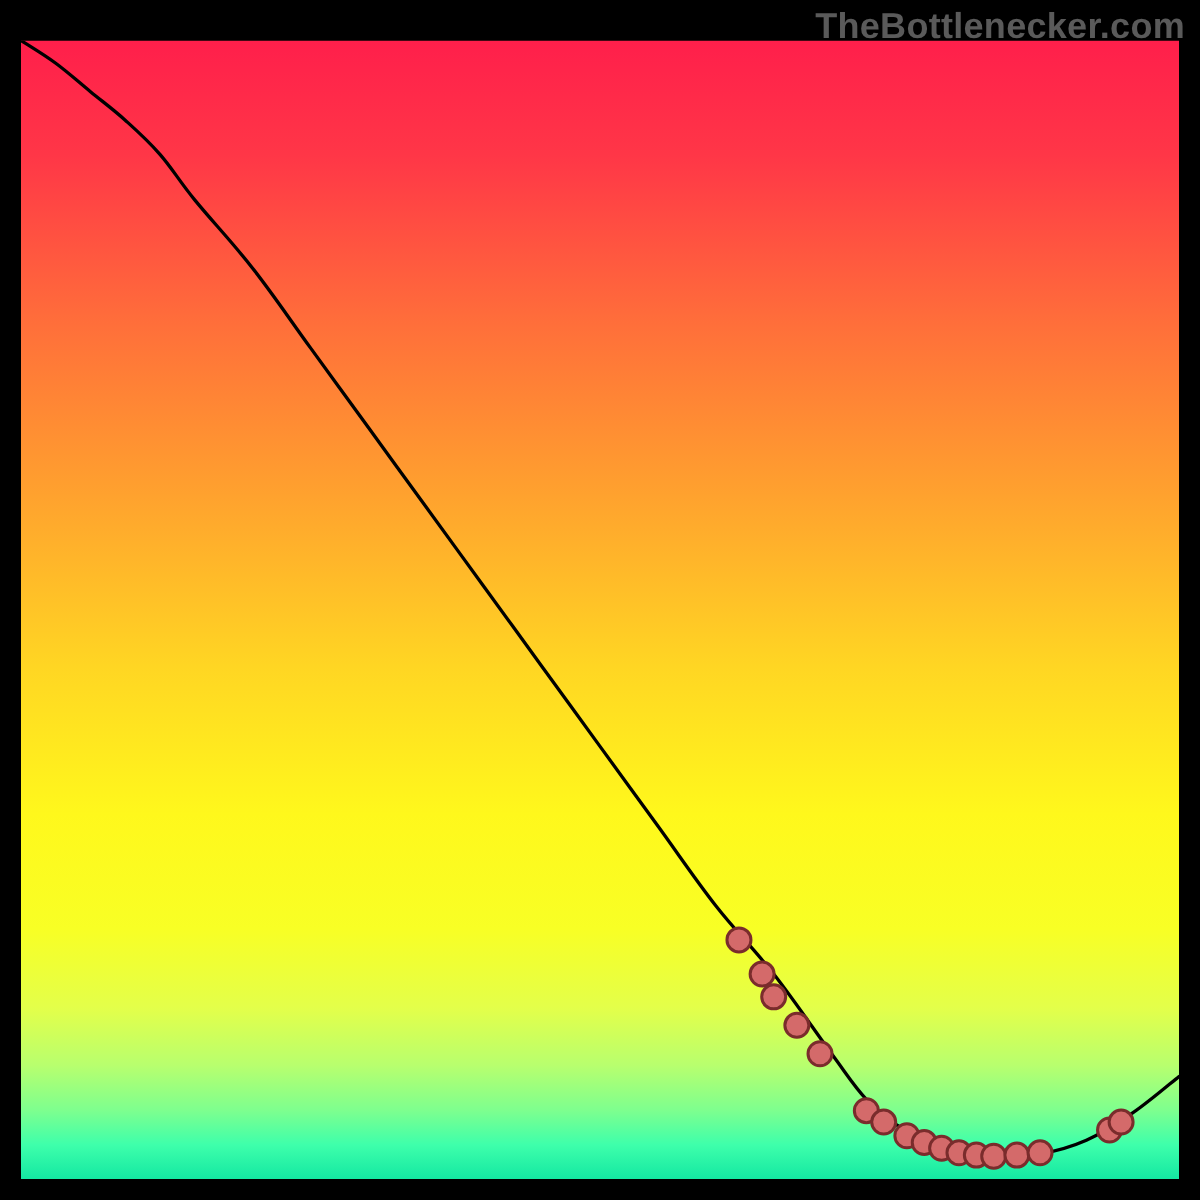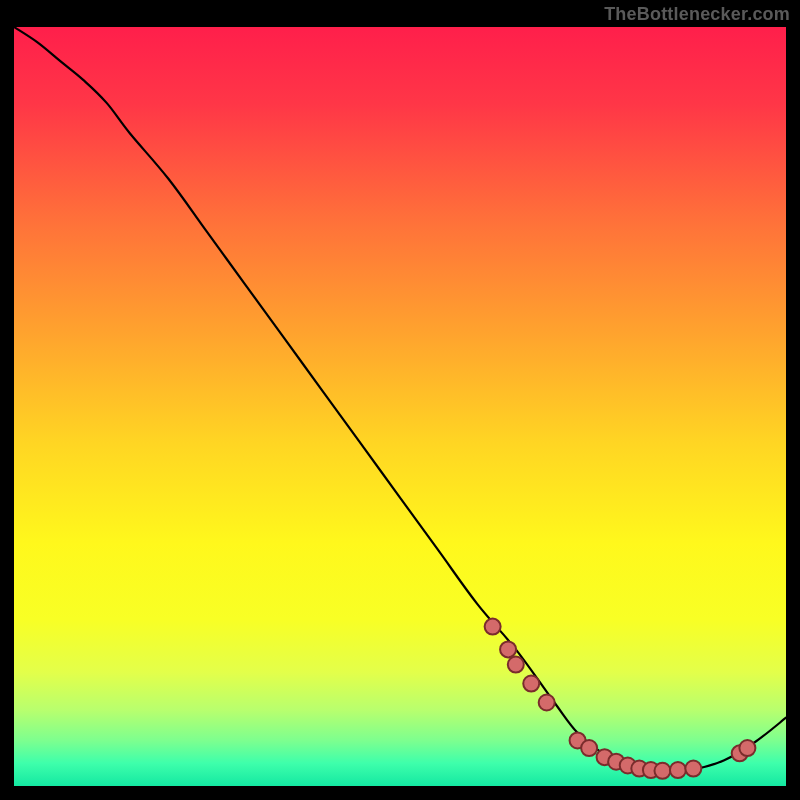--- a/index.html
+++ b/index.html
@@ -9,21 +9,21 @@
     width: 800px;
     height: 800px;
     background: #000;
   }
   .attribution {
     position: absolute;
     top: 4px;
     right: 10px;
     color: #5a5a5a;
     font-family: Arial, Helvetica, sans-serif;
-    font-size: 18px;
+    font-size: 24px;
     font-weight: bold;
     letter-spacing: 0.2px;
   }
   .plot {
     position: absolute;
     left: 14px;
     top: 27px;
     width: 772px;
     height: 759px;
   }

